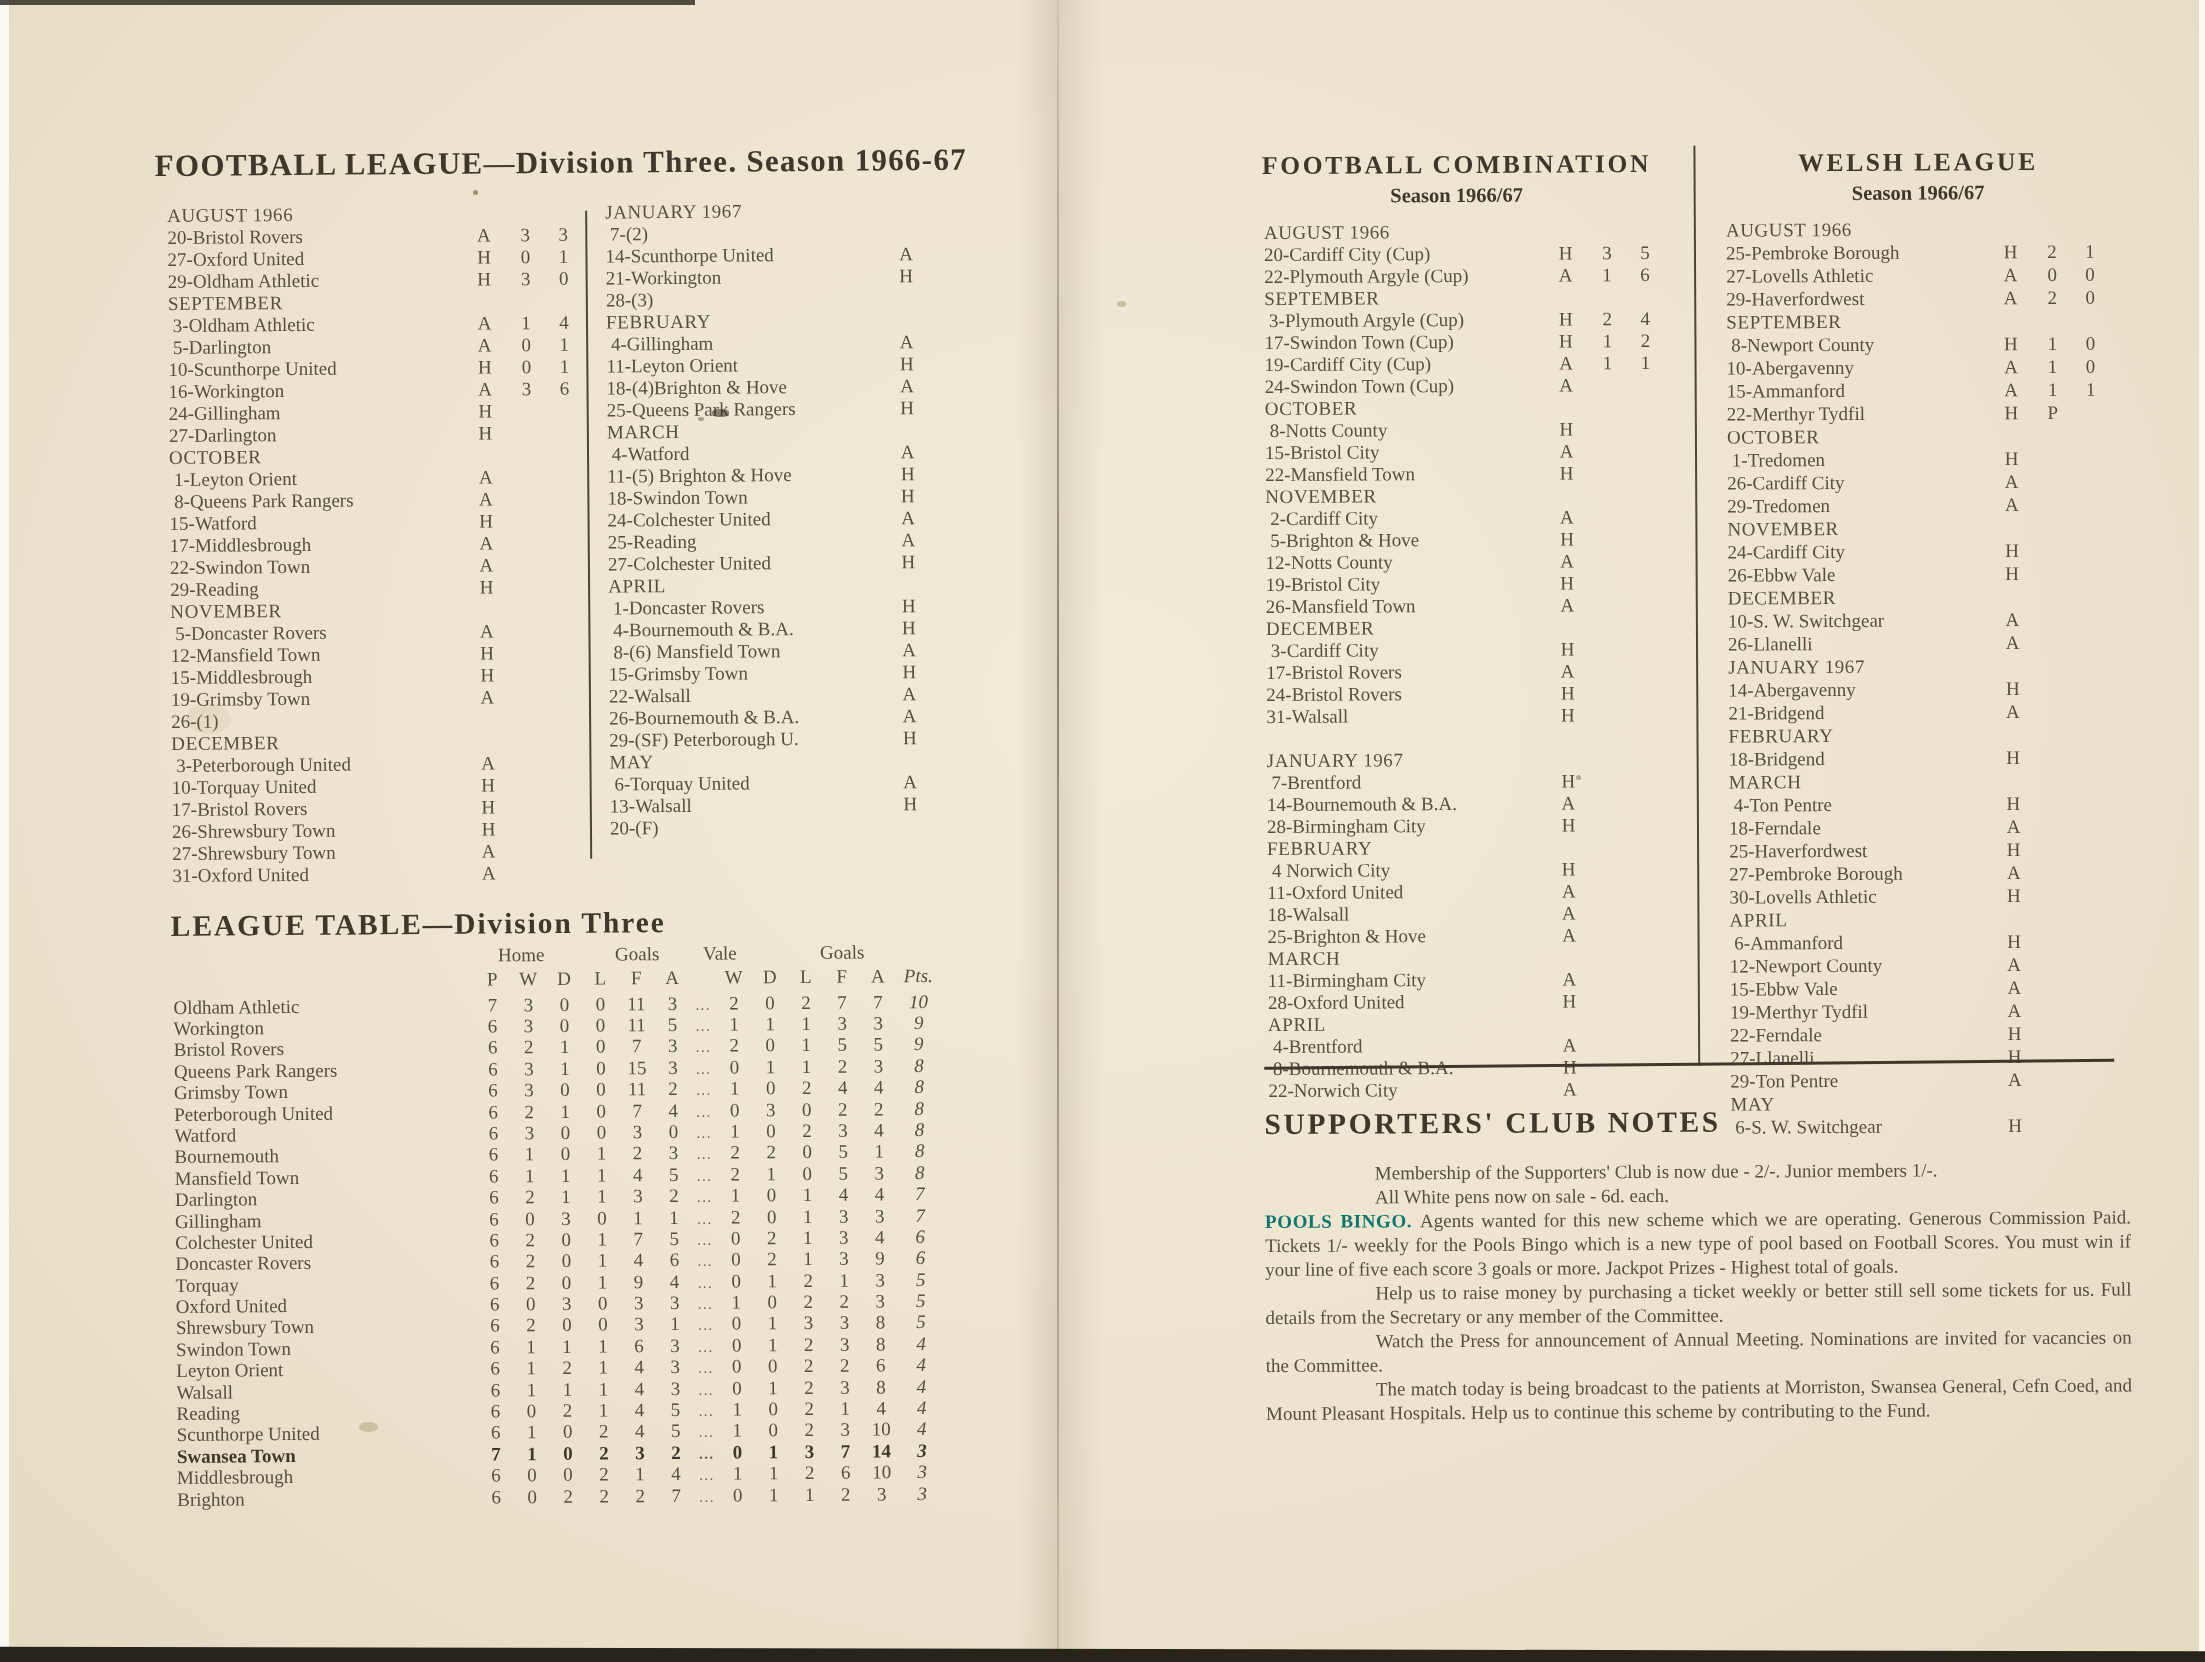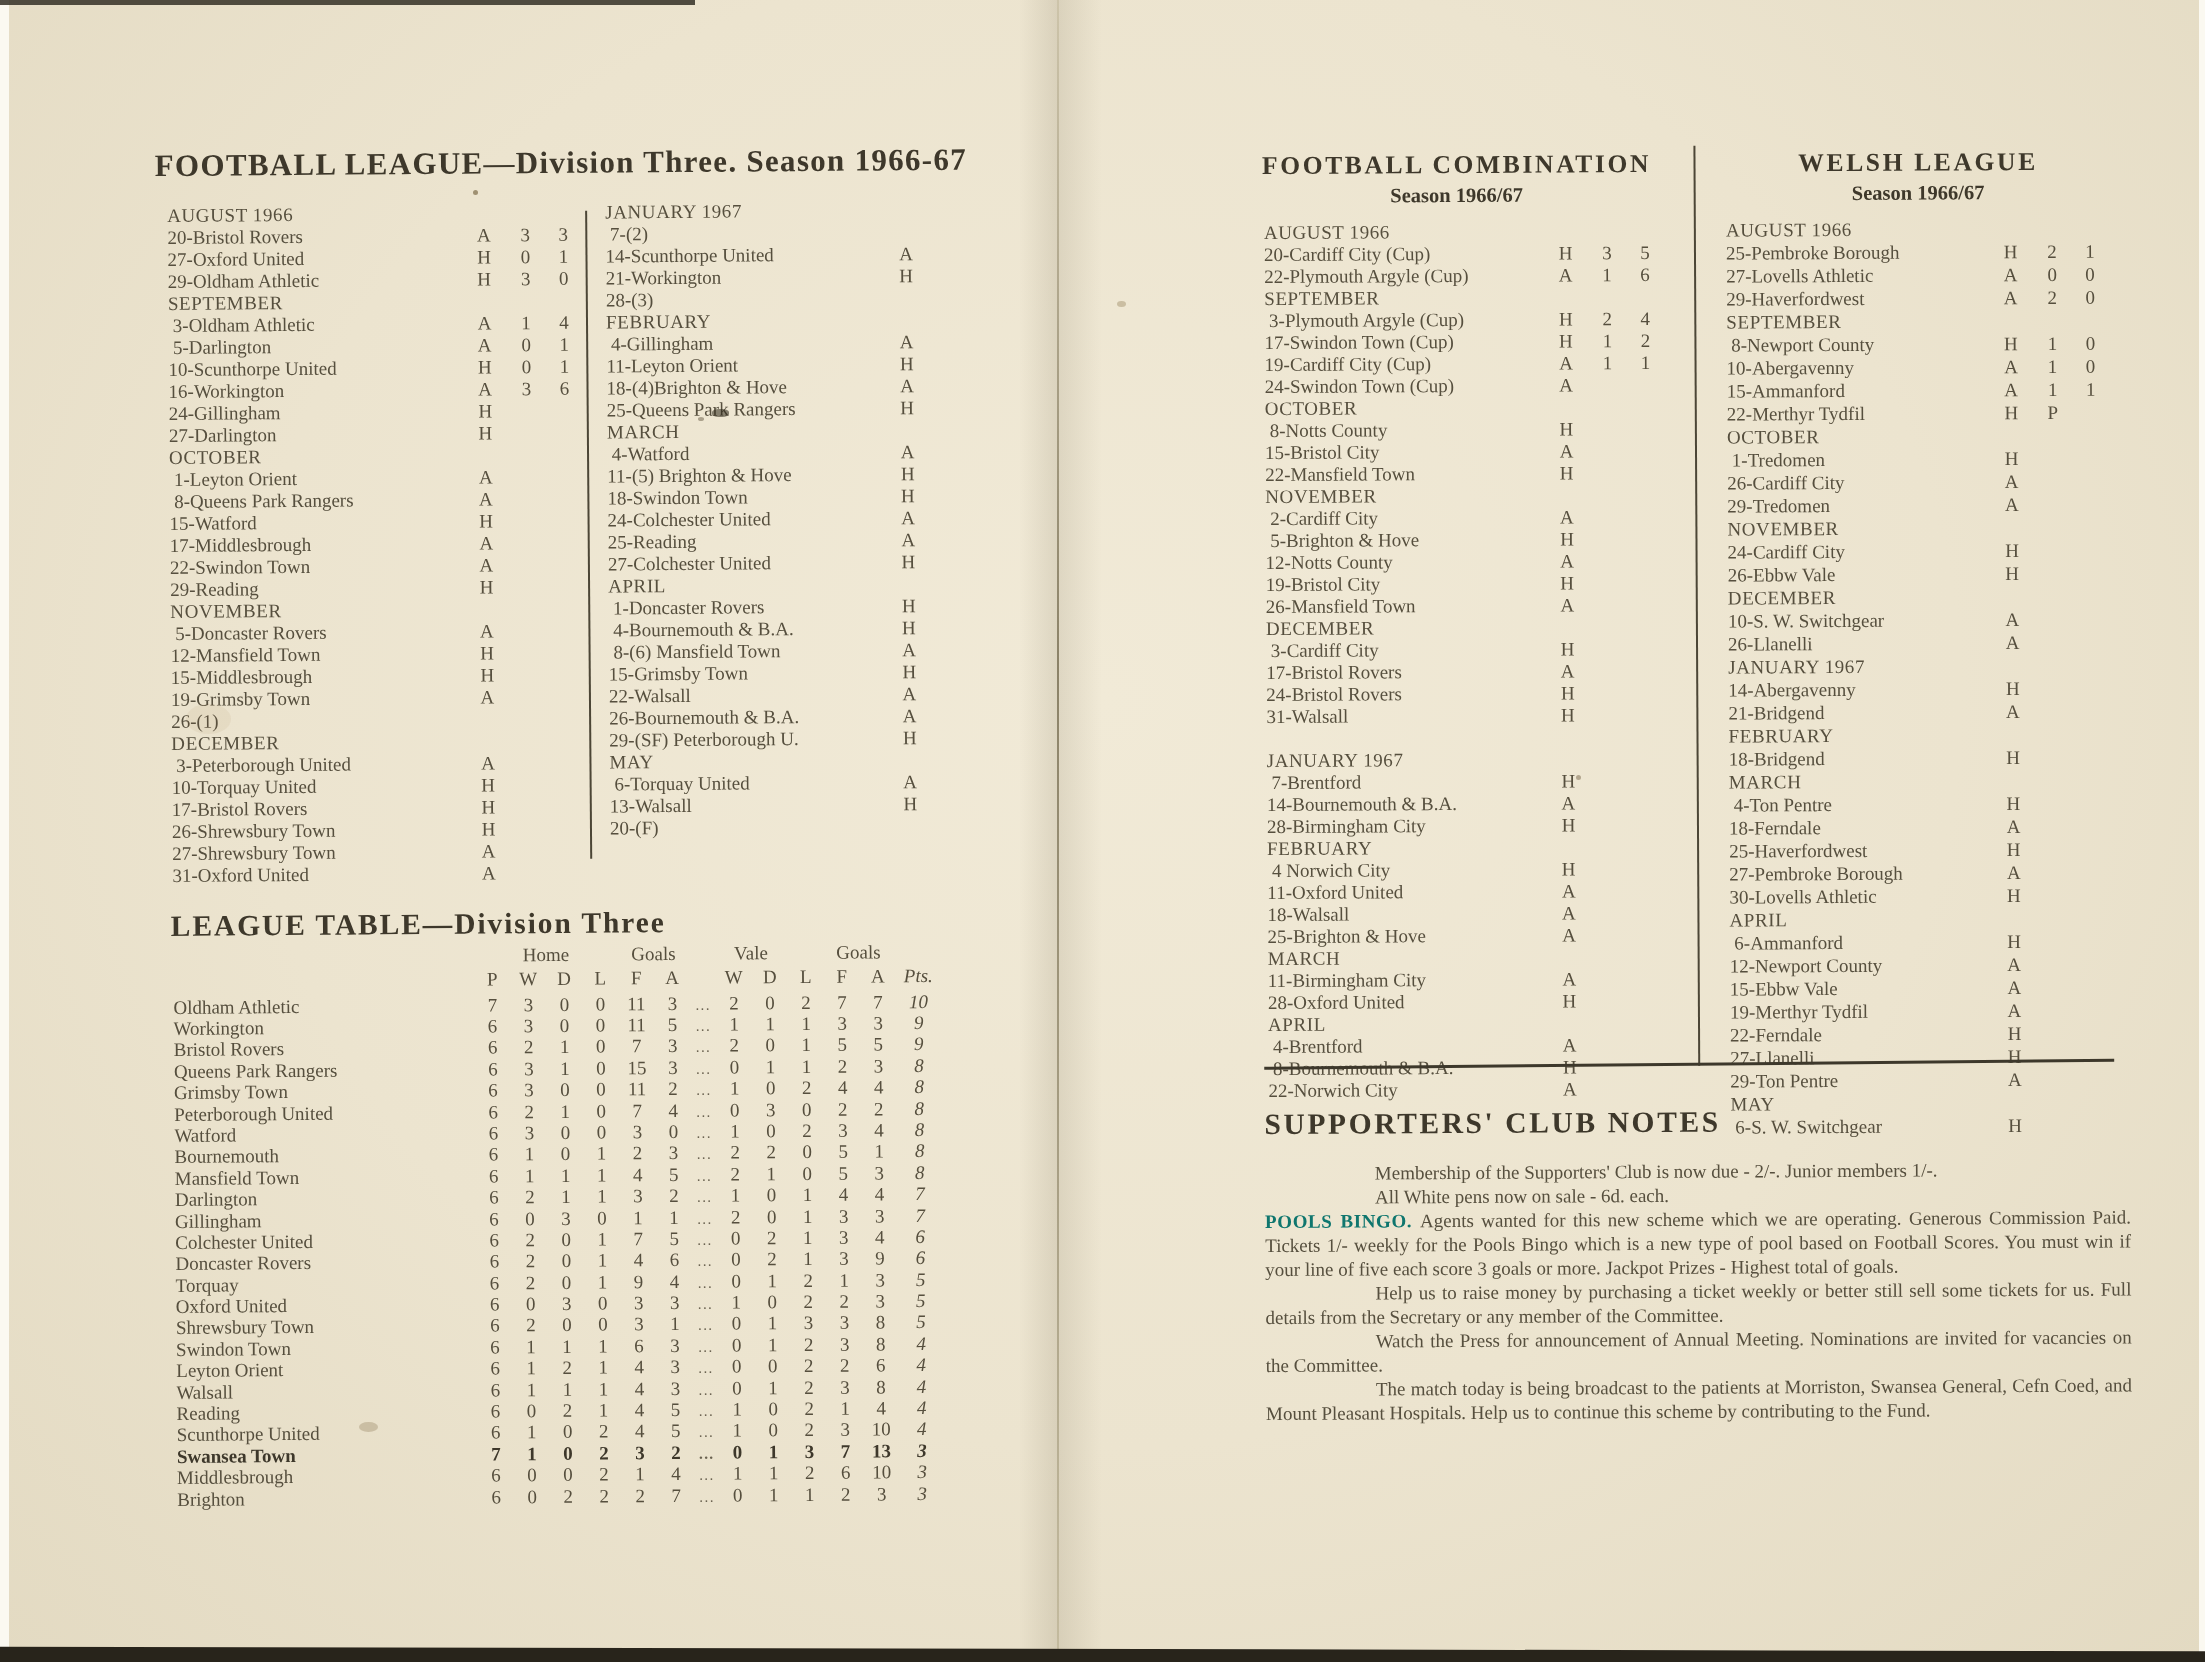--- a/index.html
+++ b/index.html
@@ -37,21 +37,21 @@
   .fx-month{letter-spacing:0.6px;}
   .fx-name{flex:1 1 auto;overflow:hidden;}
   .fx-venue{width:45px;text-align:center;flex:0 0 auto;}
   .fx-s{width:38px;text-align:center;flex:0 0 auto;}
   .fx-gap{height:var(--rh);}
   .col-divider{position:absolute;left:590px;top:211px;width:1.9px;height:648px;background:#4c4636;}
   .col-divider2{position:absolute;left:608px;top:146px;width:1.9px;height:920px;background:#4c4636;}
   
   #league-table{position:absolute;left:172px;top:944px;width:768px;font-size:19px;}
   .lt-head1{position:relative;height:24px;}
-  .lt-head1 span{position:absolute;text-align:center;}
+  .lt-head1 span{position:absolute;}
   .lt-row,.lt-head2{display:flex;align-items:baseline;height:21.4px;}
   .lt-head2{height:25.6px;}
   .lt-team{width:301px;flex:0 0 auto;overflow:hidden;white-space:nowrap;}
   .lt-c{width:36px;flex:0 0 auto;text-align:center;}
   .lt-dots{width:25.6px;flex:0 0 auto;text-align:center;font-size:15.4px;letter-spacing:1.3px;color:#6a6250;}
   .lt-pts{width:45px;flex:0 0 auto;text-align:center;font-style:italic;}
   .lt-row.bold{font-weight:bold;color:#3e382b;}
   
   .sec-head{position:absolute;text-align:center;}
   #comb-head{left:163px;top:149px;width:416px;}
@@ -511,21 +511,21 @@
             <span class="lt-c">1</span>
             <span class="lt-c">0</span>
             <span class="lt-c">2</span>
             <span class="lt-c">3</span>
             <span class="lt-c">2</span>
             <span class="lt-dots">...</span>
             <span class="lt-c">0</span>
             <span class="lt-c">1</span>
             <span class="lt-c">3</span>
             <span class="lt-c">7</span>
-            <span class="lt-c">13</span>
+            <span class="lt-c">14</span>
             <span class="lt-pts">3</span>
           </div>
           <div class="lt-row">
             <span class="lt-team">Middlesbrough</span>
             <span class="lt-c">6</span>
             <span class="lt-c">0</span>
             <span class="lt-c">0</span>
             <span class="lt-c">2</span>
             <span class="lt-c">1</span>
             <span class="lt-c">4</span>

